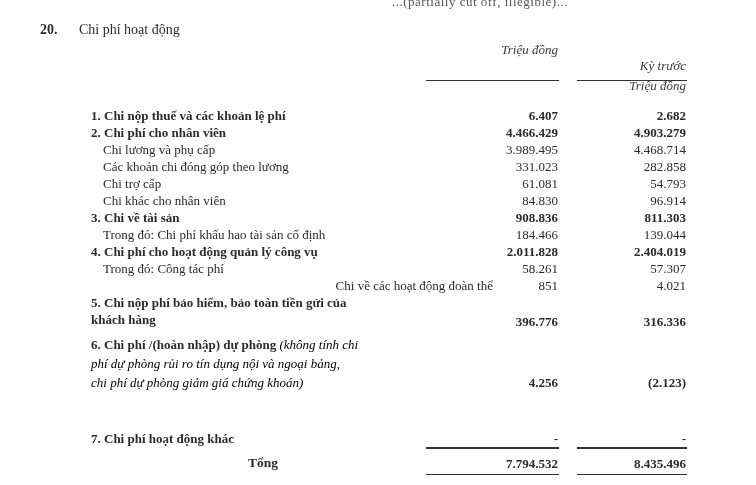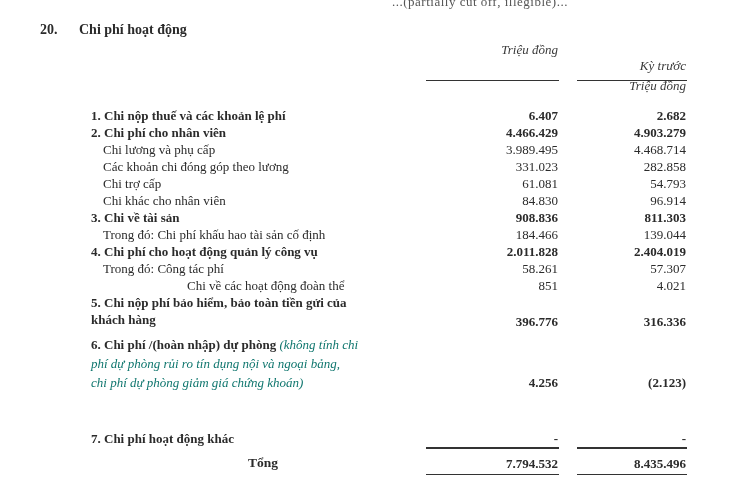--- a/index.html
+++ b/index.html
@@ -23,21 +23,21 @@
       white-space: nowrap;
     }
     .section-num {
       position: absolute;
       left: 40px; top: 22px;
       font-size: 14px; font-weight: bold;
     }
     .section-title {
       position: absolute;
       left: 79px; top: 22px;
-      font-size: 14px; font-weight: bold; text-align: center;
+      font-size: 14px; font-weight: normal; text-align: center;
     }
     .col-head {
       position: absolute;
       font-size: 13px; font-style: italic;
       text-align: right;
       color: #3a3a3a;
       line-height: 20px;
     }
     .col-head.c1 { left: 426px; width: 132px; top: 40px; }
     .col-head.c2 { left: 577px; width: 109px; top: 56px; }
@@ -58,30 +58,30 @@
       left: 0; width: 756px;
       font-size: 13px;
     }
     .row .label {
       position: absolute;
       left: 91px;
       width: 320px;
       line-height: 17px;
     }
     .row .label.sub { left: 103px; }
-    .row .label.sub2 { left: 187px; }
+    .row .label.sub2 { left: 173px; text-align: right; }
     .row .v1, .row .v2 {
       position: absolute;
       text-align: right;
       line-height: 17px;
     }
     .row .v1 { left: 426px; width: 132px; }
     .row .v2 { left: 577px; width: 109px; }
     .bold { font-weight: bold; }
-    .ital { font-style: italic; font-weight: normal; color: #0f766e; }
+    .ital { font-style: italic; font-weight: normal; color: #000000; }
     .total-label {
       position: absolute;
       left: 240px; top: 455px;
       font-size: 13.5px; font-weight: bold; margin-left: 8px;
     }
   </style>
 </head>
 <body>
 
 <div class="cut-header">...(partially cut off, illegible)...</div>

